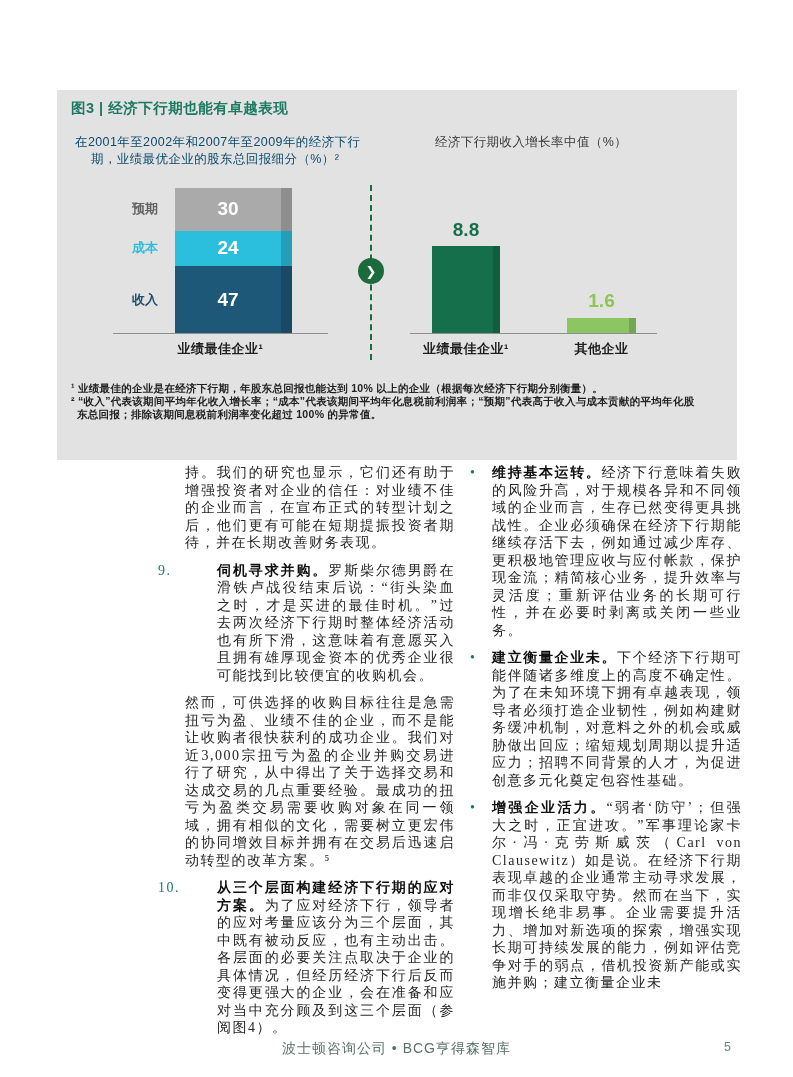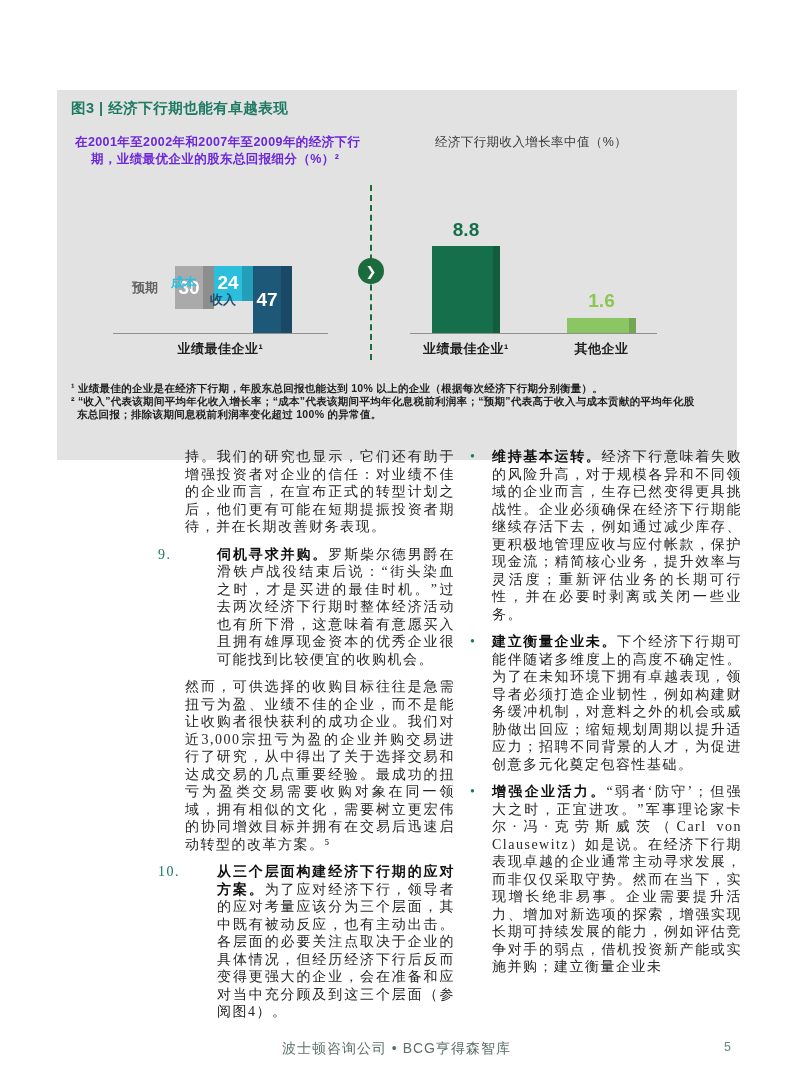--- a/index.html
+++ b/index.html
@@ -3,27 +3,27 @@
 <meta charset="utf-8">
 <style>
   html,body{margin:0;padding:0;background:#ffffff;}
   .page{position:relative;width:793px;height:1077px;background:#ffffff;overflow:hidden;
         font-family:"Liberation Sans","DejaVu Sans",sans-serif;border-radius:16px;}
 
   
   .figure-box{position:absolute;left:57px;top:90px;width:680px;height:370px;background:#e2e2e2;}
   .fig-title{position:absolute;left:14px;top:9px;margin:0;font-size:14.5px;font-weight:bold;
              color:#1c7a62;letter-spacing:.5px;}
-  .sub-left{position:absolute;left:18px;top:44px;font-size:12.5px;line-height:17px;color:#6d28d9;
-            letter-spacing:.4px;font-weight:bold;}
+  .sub-left{position:absolute;left:18px;top:44px;font-size:12.5px;line-height:17px;color:#0c4a6e;
+            letter-spacing:.4px;}
   .sub-left .indent{padding-left:16px;}
   .sub-right{position:absolute;left:378px;top:44px;font-size:12.5px;color:#3a3a3a;letter-spacing:.4px;}
 
   
-  .stack{position:absolute;left:118px;bottom:126px;width:117px;display:flex;flex-direction:row;}
+  .stack{position:absolute;left:118px;bottom:126px;width:117px;display:flex;flex-direction:column;}
   .seg{position:relative;width:100%;}
   .seg::after{content:"";position:absolute;top:0;right:0;width:11px;height:100%;background:rgba(0,0,0,.16);}
   .sval{position:absolute;left:0;right:11px;top:50%;transform:translateY(-50%);text-align:center;
         color:#ffffff;font-weight:bold;font-size:19px;}
   .slabel{position:absolute;right:calc(100% + 17px);top:50%;transform:translateY(-50%);
           font-weight:bold;font-size:13px;white-space:nowrap;}
 
   
   .axis{position:absolute;top:243px;height:1px;background:#8f8f8f;}
   .axis-l{left:56px;width:215px;}
@@ -48,21 +48,21 @@
   .bval{position:absolute;text-align:center;font-weight:bold;font-size:19px;}
   .bval-1{left:341px;width:136px;bottom:219px;}
   .bval-2{left:477px;width:135px;bottom:148px;}
 
   
   .footnotes{position:absolute;left:14px;top:292px;width:625px;font-size:10.5px;line-height:13px;
              color:#222222;font-weight:bold;letter-spacing:.3px;}
   .fn-hang{padding-left:6px;text-indent:-6px;}
 
   
-  .col{position:absolute;top:448px;font-family:"Liberation Serif","DejaVu Serif",serif;
+  .col{position:absolute;top:464px;font-family:"Liberation Serif","DejaVu Serif",serif;
        font-size:14px;line-height:17.5px;letter-spacing:1.5px;text-align:justify;color:#262626;}
   .col-left{left:158px;width:297px;}
   .col-right{left:470px;width:272px;}
   .para{margin:0 0 10px 0;}
   .indent27{margin-left:27px;}
   .item{display:flex;margin:0 0 10px 0;}
   .num{flex:0 0 27px;color:#1c7a62;}
   .itext{flex:1;margin-left:32px;}
   .lead{font-weight:bold;color:#101010;}
   .bullet{display:flex;margin:0 0 10px 0;}

